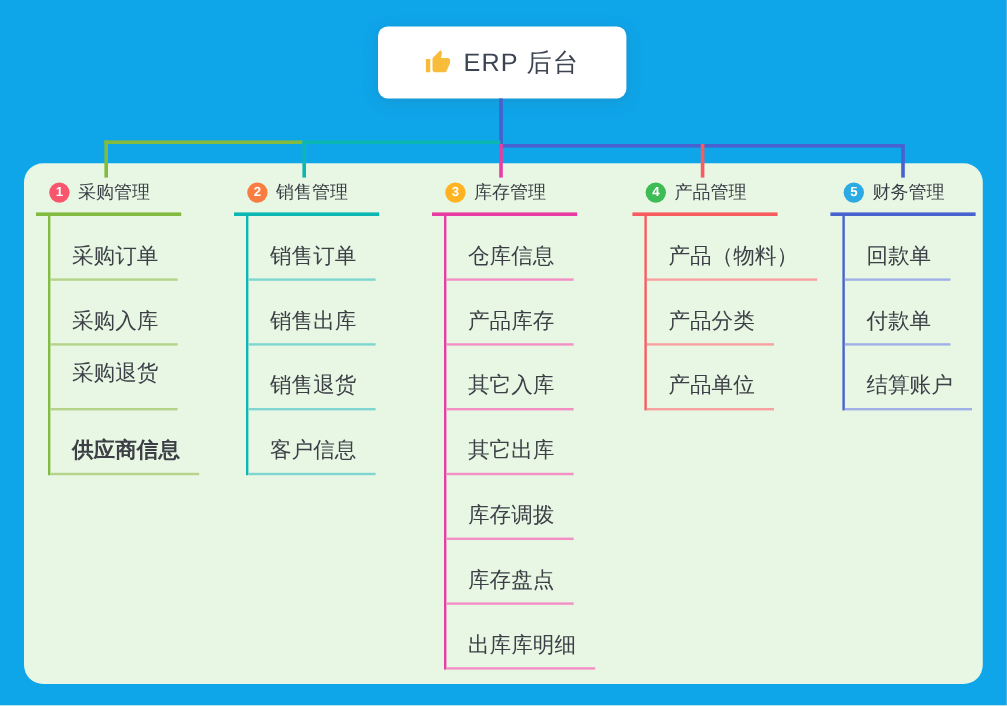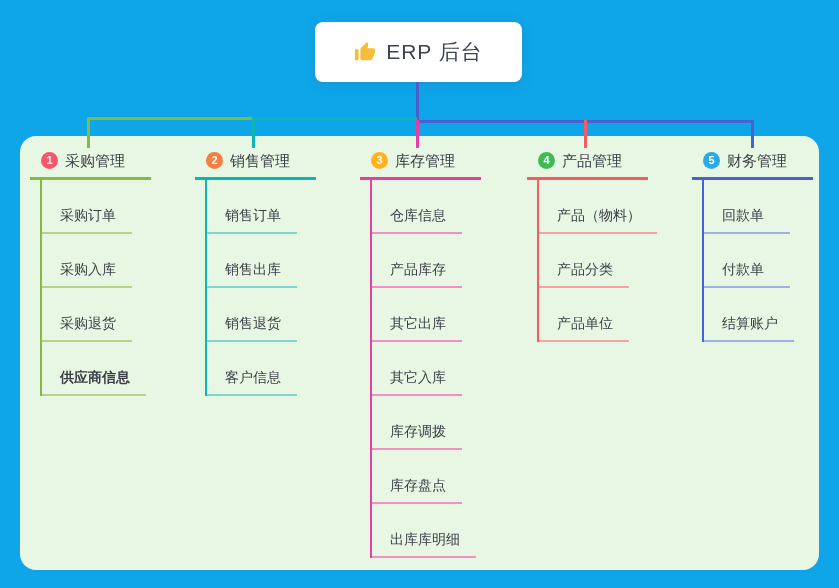--- a/index.html
+++ b/index.html
@@ -38,21 +38,21 @@
     width:17px;height:17px;border-radius:50%;flex:0 0 17px;
     color:#fff;font-size:11px;font-weight:bold;line-height:17px;text-align:center;
   }
   .branch-label{font-size:15px;color:#3a3f45;white-space:nowrap;}
   .children{margin-left:10px;border-left:2px solid #999;}
   .child{
     box-sizing:border-box;height:54px;width:fit-content;min-width:86px;
     display:flex;align-items:flex-end;
     padding:0 16px 7px 18px;border-bottom:2px solid #ccc;white-space:nowrap;
   }
-  .child-label{font-size:14px;color:#3c4046;}
+  .child-label{font-size:18px;color:#3c4046;}
 </style>
 </head>
 <body>
 
 <div class="canvas">
 
   <div class="root-node">
     <span class="thumb-icon">
       <svg width="22" height="22" viewBox="0 0 24 24" id="thumb-svg" style="fill: rgb(247, 189, 58);">
         <path d="M1 21h4V9H1v12zM23 10c0-1.1-.9-2-2-2h-6.31l.95-4.57.03-.32c0-.41-.17-.79-.44-1.06L14.17 1 7.59 7.59C7.22 7.95 7 8.45 7 9v10c0 1.1.9 2 2 2h9c.83 0 1.54-.5 1.84-1.22l3.02-7.05c.09-.23.14-.47.14-.73v-2z"></path>
@@ -82,21 +82,21 @@
           <span class="badge" style="background: rgb(248, 86, 108);">1</span>
           <span class="branch-label">采购管理</span>
         </div>
         <div class="children" style="border-left-color: rgb(130, 187, 64);">
           <div class="child" style="border-bottom-color: rgb(181, 212, 137);">
             <span class="child-label">采购订单</span>
           </div>
           <div class="child" style="border-bottom-color: rgb(181, 212, 137);">
             <span class="child-label">采购入库</span>
           </div>
-          <div class="child" style="border-bottom-color: rgb(181, 212, 137);">
+          <div class="child" style="border-bottom-color: rgb(181, 212, 137); align-items: center;">
             <span class="child-label">采购退货</span>
           </div>
           <div class="child" style="border-bottom-color: rgb(181, 212, 137); font-weight: bold;">
             <span class="child-label">供应商信息</span>
           </div>
         </div>
       </div>
       <div class="branch" style="left: 195px; top: 150px;">
         <div class="branch-title" style="border-bottom-color: rgb(12, 182, 178);">
           <span class="badge" style="background: rgb(249, 124, 65);">2</span>
@@ -123,24 +123,24 @@
           <span class="branch-label">库存管理</span>
         </div>
         <div class="children" style="border-left-color: rgb(233, 61, 165);">
           <div class="child" style="border-bottom-color: rgb(244, 143, 198);">
             <span class="child-label">仓库信息</span>
           </div>
           <div class="child" style="border-bottom-color: rgb(244, 143, 198);">
             <span class="child-label">产品库存</span>
           </div>
           <div class="child" style="border-bottom-color: rgb(244, 143, 198);">
-            <span class="child-label">其它出库</span>
+            <span class="child-label">其它入库</span>
           </div>
           <div class="child" style="border-bottom-color: rgb(244, 143, 198);">
-            <span class="child-label">其它入库</span>
+            <span class="child-label">其它出库</span>
           </div>
           <div class="child" style="border-bottom-color: rgb(244, 143, 198);">
             <span class="child-label">库存调拨</span>
           </div>
           <div class="child" style="border-bottom-color: rgb(244, 143, 198);">
             <span class="child-label">库存盘点</span>
           </div>
           <div class="child" style="border-bottom-color: rgb(244, 143, 198); text-align: right;">
             <span class="child-label">出库库明细</span>
           </div>

